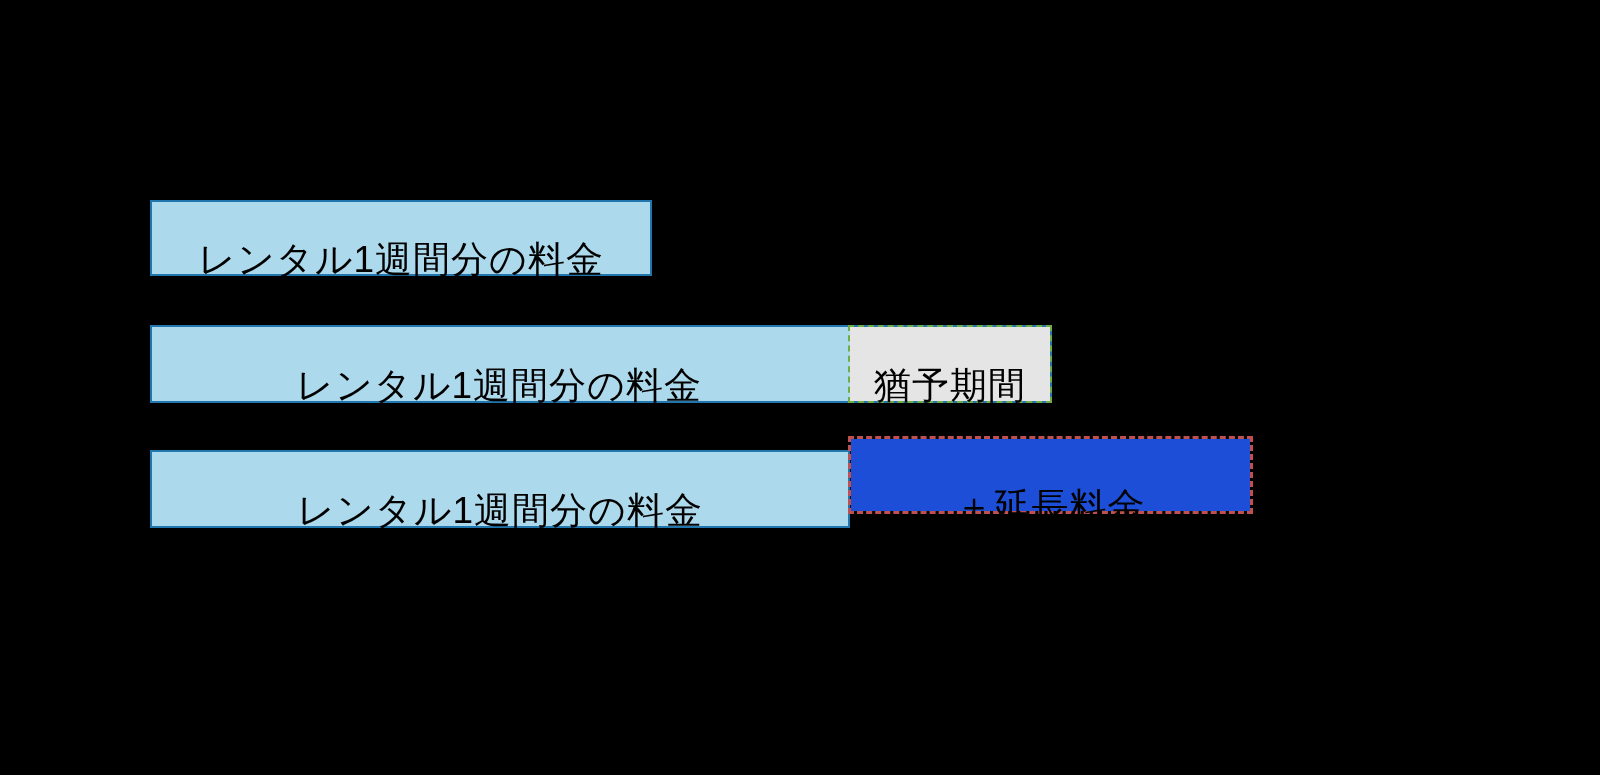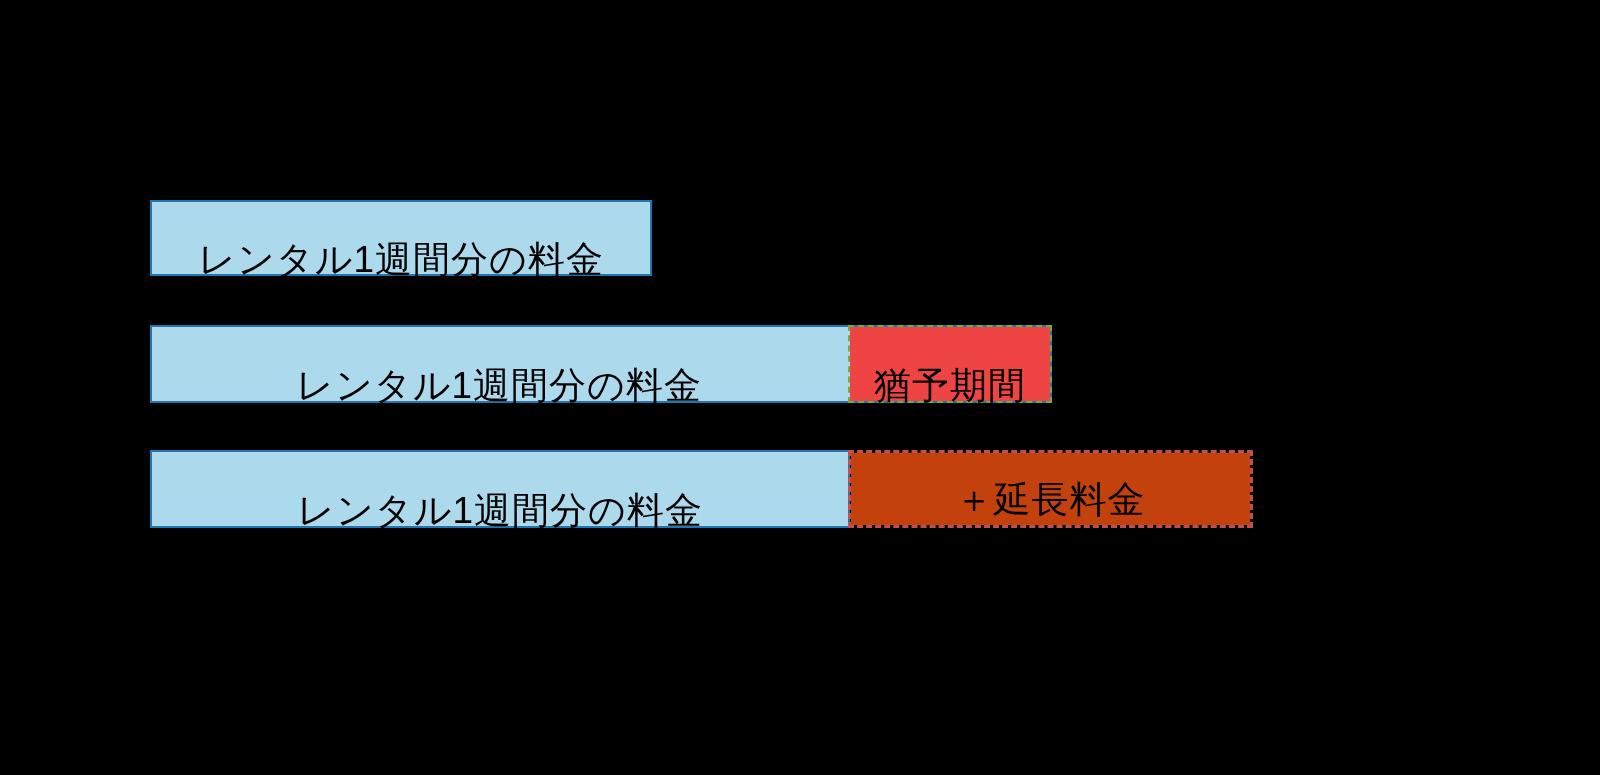--- a/index.html
+++ b/index.html
@@ -30,36 +30,36 @@
   #bar2{left:150px;top:325px;width:902px;height:78px;}
   #bar2 .text-zone{
     position:absolute;left:-2px;top:-2px;
     width:698px;height:78px;
     display:flex;align-items:center;justify-content:center;
   }
   .seg-grace{
     position:absolute;top:-2px;right:-2px;
     box-sizing:border-box;
     width:204px;height:78px;
-    background:#ef4444;
+    background:#e5e5e5;
     background-clip:padding-box;      
     border:2px dashed #70AD47;
     display:flex;align-items:center;justify-content:center;text-align:center;
   }
   
   #bar3-blue{left:150px;top:450px;width:700px;height:78px;z-index:1;}
   .seg-extension{
     position:absolute;
-    left:848px;top:450px;
+    left:848px;top:436px;
     box-sizing:border-box;
     width:405px;height:78px;
-    background:#c2410c;
+    background:#1d4ed8;
     background-clip:padding-box;      
     border:3px dashed #C0504D;
-    display:flex;align-items:flex-end;justify-content:center;
+    display:flex;align-items:flex-start;justify-content:center;
     z-index:2;
   }
 </style>
 </head>
 <body>
 
 <div id="canvas">
 
   <div id="bar1" class="bar-blue">
     <span class="label">レンタル1週間分の料金</span>

